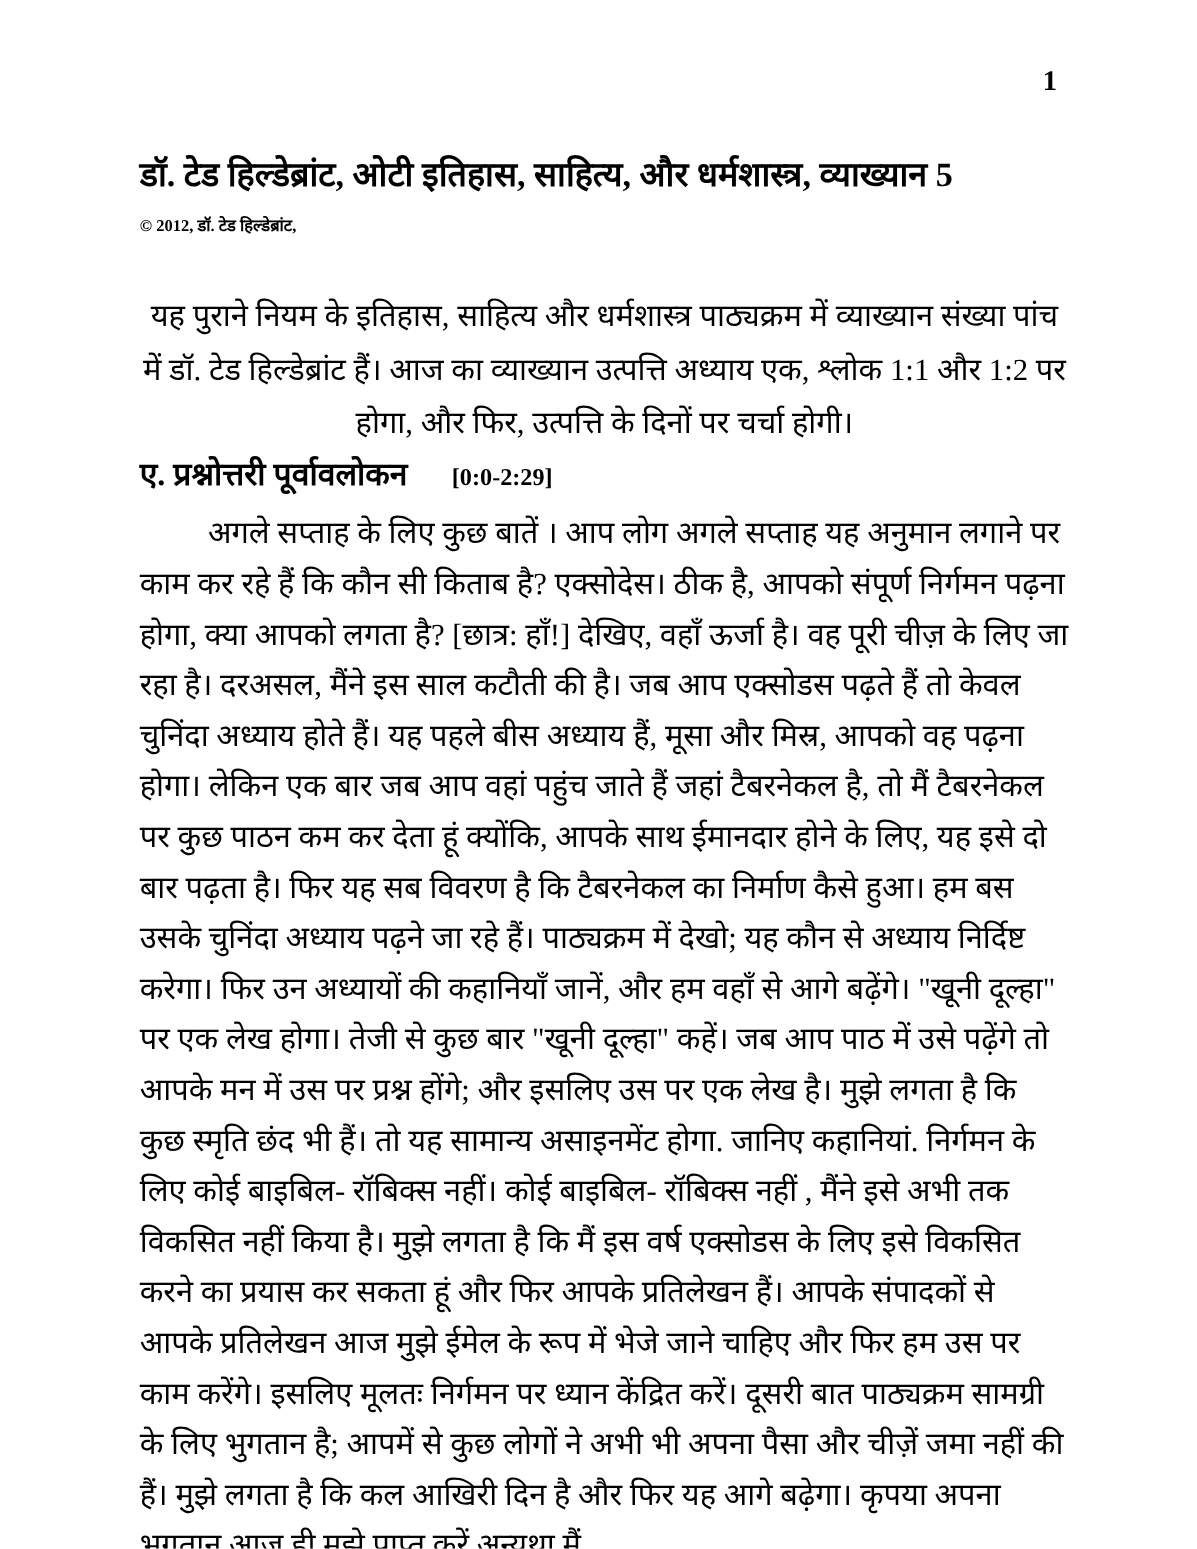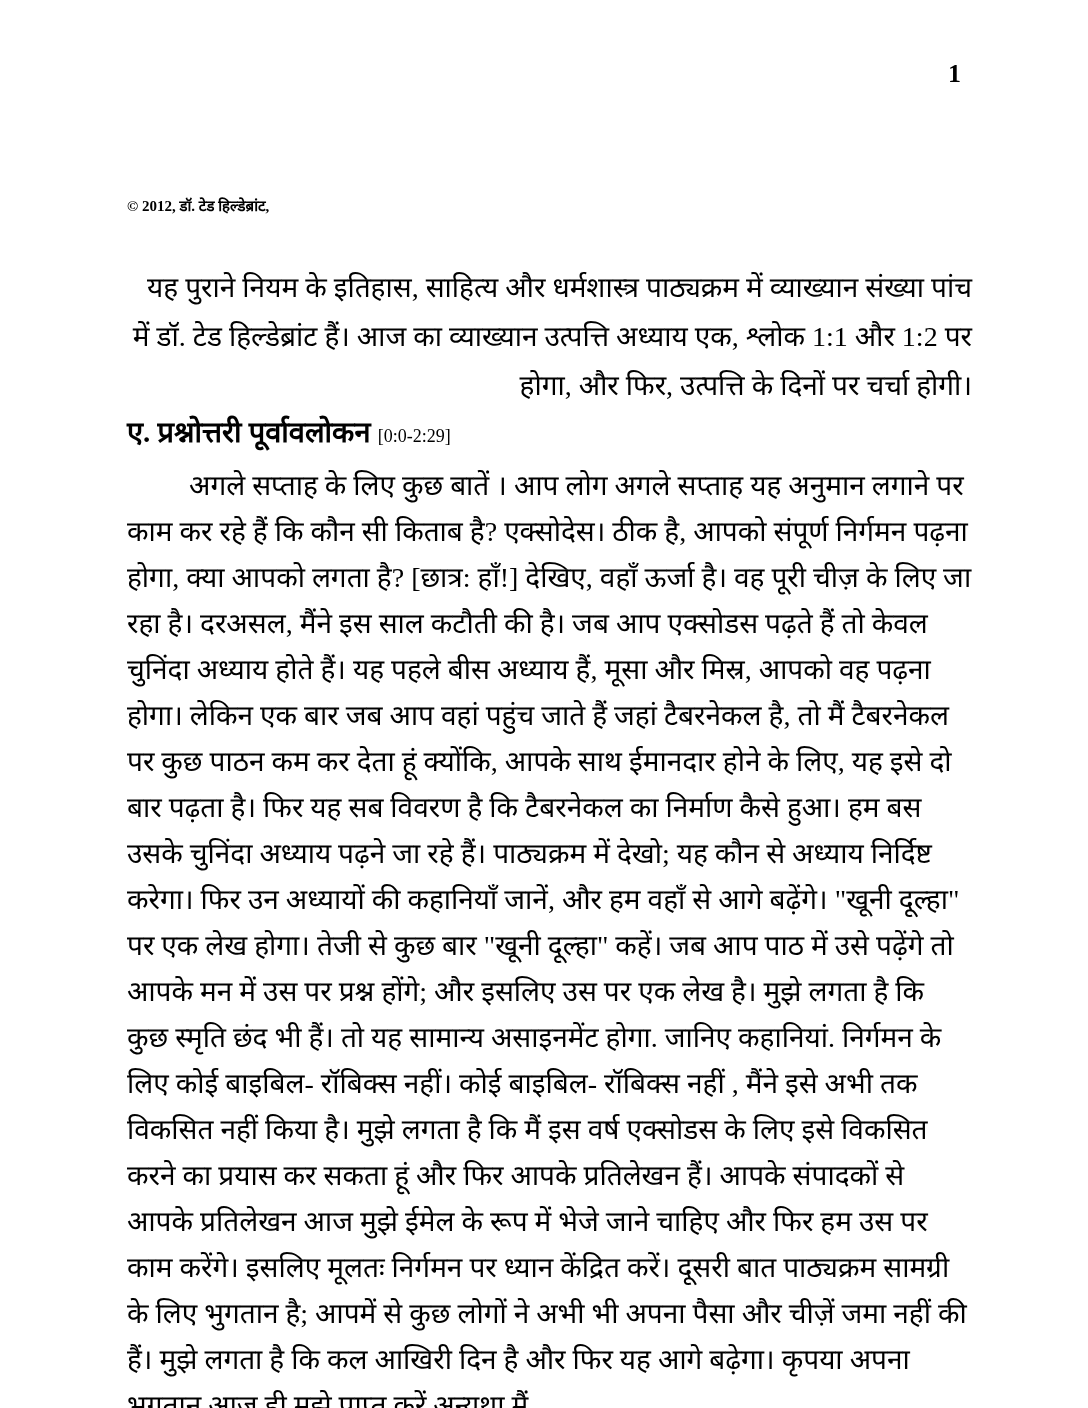--- a/index.html
+++ b/index.html
@@ -44,55 +44,57 @@
     line-height: 1.2;
   }
   .intro-paragraph {
     position: absolute;
     top: 263px;
     left: 127px;
     width: 845px;
     margin: 0;
     font-size: 28px;
     line-height: 49px;
-    text-align: right;
+    text-align: center;
   }
   .section-heading {
     position: absolute;
     top: 414px;
     left: 127px;
     width: 845px;
     margin: 0;
     font-size: 29px;
     font-weight: bold;
     line-height: 1.25;
   }
   .section-heading .timecode {
-    font-size: 18px;
-    font-weight: normal;
+    font-size: 22px;
+    font-weight: bold;
+    margin-left: 33px;
   }
   .section-paragraph {
     position: absolute;
     top: 463px;
     left: 127px;
     width: 845px;
     margin: 0;
     font-size: 28px;
     line-height: 46px;
     text-align: left;
     text-indent: 62px;
   }
 </style>
 </head>
 <body>
 
 <div class="page">
 
   <div class="page-number">1</div>
 
+  <h1 class="doc-title">डॉ. टेड हिल्डेब्रांट, ओटी इतिहास, साहित्य, और धर्मशास्त्र, व्याख्यान 5</h1>
 
   <div class="copyright">© 2012, डॉ. टेड हिल्डेब्रांट,</div>
 
   <p class="intro-paragraph">यह पुराने नियम के इतिहास, साहित्य और धर्मशास्त्र पाठ्यक्रम में व्याख्यान संख्या पांच में डॉ. टेड हिल्डेब्रांट हैं। आज का व्याख्यान उत्पत्ति अध्याय एक, श्लोक 1:1 और 1:2 पर होगा, और फिर, उत्पत्ति के दिनों पर चर्चा होगी।</p>
 
   <h2 class="section-heading"><span>ए. प्रश्नोत्तरी पूर्वावलोकन</span> <span class="timecode">[0:0-2:29]</span></h2>
 
   <p class="section-paragraph">अगले सप्ताह के लिए कुछ बातें । आप लोग अगले सप्ताह यह अनुमान लगाने पर काम कर रहे हैं कि कौन सी किताब है? एक्सोदेस। ठीक है, आपको संपूर्ण निर्गमन पढ़ना होगा, क्या आपको लगता है? [छात्र: हाँ!] देखिए, वहाँ ऊर्जा है। वह पूरी चीज़ के लिए जा रहा है। दरअसल, मैंने इस साल कटौती की है। जब आप एक्सोडस पढ़ते हैं तो केवल चुनिंदा अध्याय होते हैं। यह पहले बीस अध्याय हैं, मूसा और मिस्र, आपको वह पढ़ना होगा। लेकिन एक बार जब आप वहां पहुंच जाते हैं जहां टैबरनेकल है, तो मैं टैबरनेकल पर कुछ पाठन कम कर देता हूं क्योंकि, आपके साथ ईमानदार होने के लिए, यह इसे दो बार पढ़ता है। फिर यह सब विवरण है कि टैबरनेकल का निर्माण कैसे हुआ। हम बस उसके चुनिंदा अध्याय पढ़ने जा रहे हैं। पाठ्यक्रम में देखो; यह कौन से अध्याय निर्दिष्ट करेगा। फिर उन अध्यायों की कहानियाँ जानें, और हम वहाँ से आगे बढ़ेंगे। "खूनी दूल्हा" पर एक लेख होगा। तेजी से कुछ बार "खूनी दूल्हा" कहें। जब आप पाठ में उसे पढ़ेंगे तो आपके मन में उस पर प्रश्न होंगे; और इसलिए उस पर एक लेख है। मुझे लगता है कि कुछ स्मृति छंद भी हैं। तो यह सामान्य असाइनमेंट होगा. जानिए कहानियां. निर्गमन के लिए कोई बाइबिल- रॉबिक्स नहीं। कोई बाइबिल- रॉबिक्स नहीं , मैंने इसे अभी तक विकसित नहीं किया है। मुझे लगता है कि मैं इस वर्ष एक्सोडस के लिए इसे विकसित करने का प्रयास कर सकता हूं और फिर आपके प्रतिलेखन हैं। आपके संपादकों से आपके प्रतिलेखन आज मुझे ईमेल के रूप में भेजे जाने चाहिए और फिर हम उस पर काम करेंगे। इसलिए मूलतः निर्गमन पर ध्यान केंद्रित करें। दूसरी बात पाठ्यक्रम सामग्री के लिए भुगतान है; आपमें से कुछ लोगों ने अभी भी अपना पैसा और चीज़ें जमा नहीं की हैं। मुझे लगता है कि कल आखिरी दिन है और फिर यह आगे बढ़ेगा। कृपया अपना भुगतान आज ही मुझे प्राप्त करें अन्यथा मैं</p>
 
 </div>

